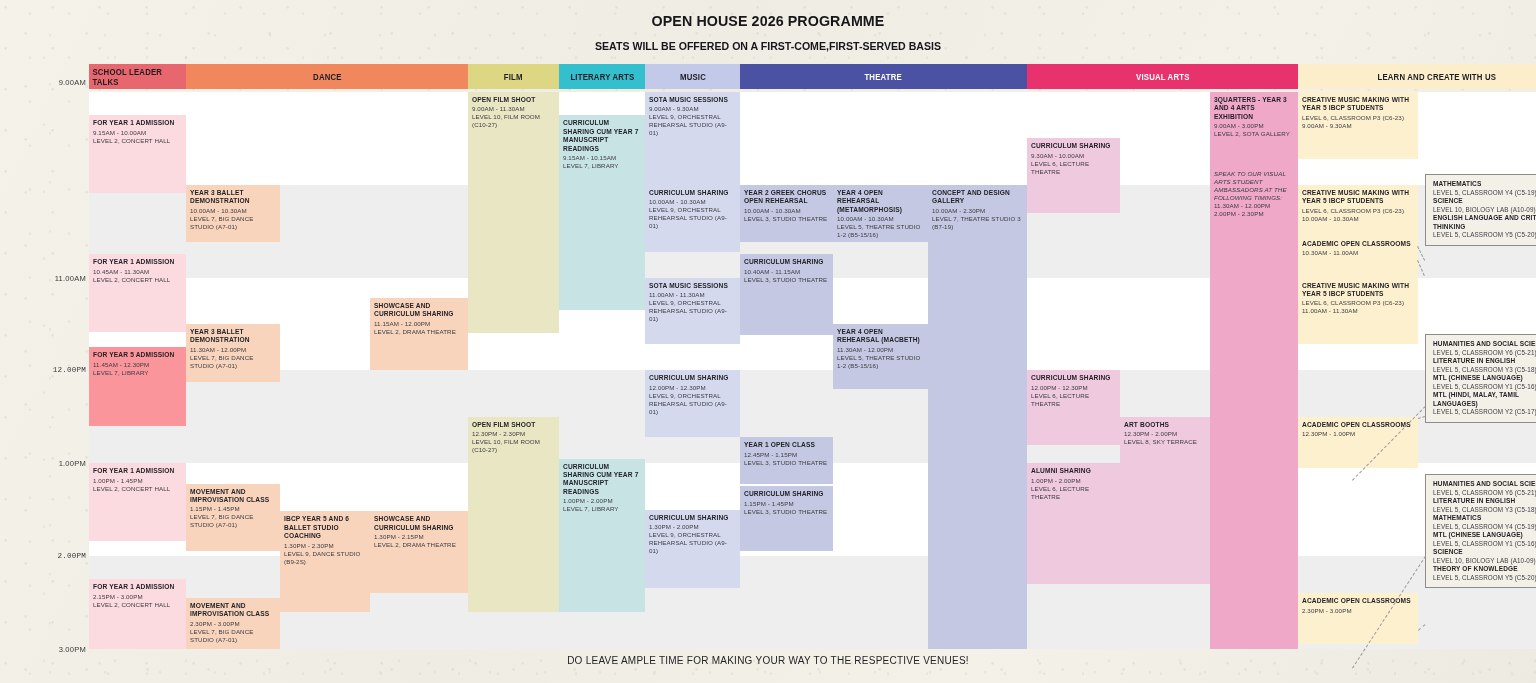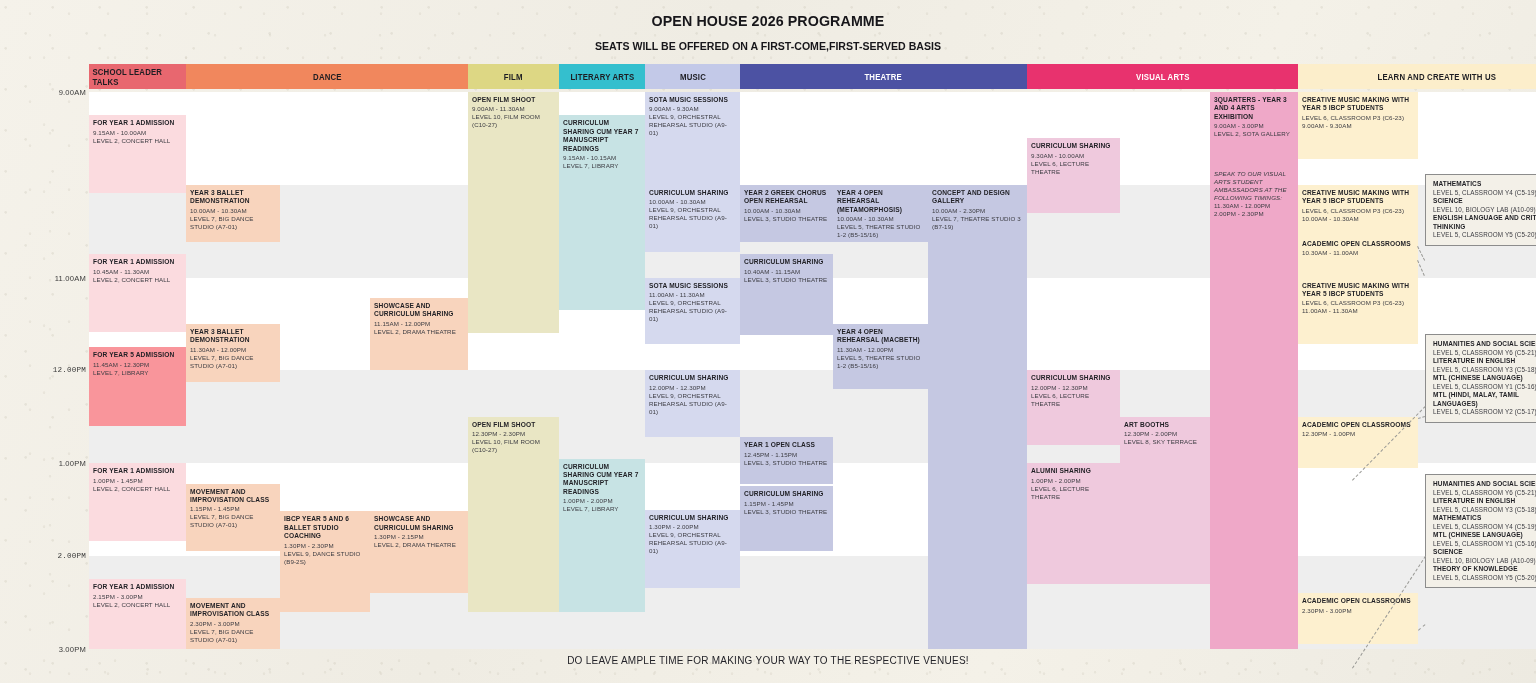--- a/index.html
+++ b/index.html
@@ -163,21 +163,21 @@
     <div style="position: absolute; left: 987px; width: 271px; top: 213.6px; height: 92.8px; background: rgb(255, 255, 255);"></div>
     <div style="position: absolute; left: 987px; width: 271px; top: 306.4px; height: 92.8px; background: rgb(238, 238, 238);"></div>
     <div style="position: absolute; left: 987px; width: 271px; top: 399.2px; height: 92.8px; background: rgb(255, 255, 255);"></div>
     <div style="position: absolute; left: 987px; width: 271px; top: 492px; height: 92.8px; background: rgb(238, 238, 238);"></div>
     <div style="position: absolute; left: 1258px; width: 278px; top: 28px; height: 92.8px; background: rgb(255, 255, 255);"></div>
     <div style="position: absolute; left: 1258px; width: 278px; top: 120.8px; height: 92.8px; background: rgb(238, 238, 238);"></div>
     <div style="position: absolute; left: 1258px; width: 278px; top: 213.6px; height: 92.8px; background: rgb(255, 255, 255);"></div>
     <div style="position: absolute; left: 1258px; width: 278px; top: 306.4px; height: 92.8px; background: rgb(238, 238, 238);"></div>
     <div style="position: absolute; left: 1258px; width: 278px; top: 399.2px; height: 92.8px; background: rgb(255, 255, 255);"></div>
     <div style="position: absolute; left: 1258px; width: 278px; top: 492px; height: 92.8px; background: rgb(238, 238, 238);"></div>
-    <div class="timeline-label" style="top: 24px;">9.00AM</div>
+    <div class="timeline-label" style="top: 14px;">9.00AM</div>
     <div class="timeline-label" style="top: 116.8px; padding-left: 44px;">10.00AM</div>
     <div class="timeline-label" style="top: 209.6px;">11.00AM</div>
     <div class="timeline-label" style="top: 302.4px; font-family: Liberation Mono, monospace;">12.00PM</div>
     <div class="timeline-label" style="top: 395.2px;">1.00PM</div>
     <div class="timeline-label" style="top: 488px; font-family: Liberation Mono, monospace;">2.00PM</div>
     <div class="timeline-label" style="top: 580.8px;">3.00PM</div>
     <div class="evt" style="left: 49px; width: 97px; top: 51.2px; height: 77.3333px; background: rgb(251, 219, 223);">
       <span class="t">For Year 1 Admission</span>
       <span class="time">9.15AM - 10.00AM</span>
       <span class="l">Level 2, Concert Hall</span>

